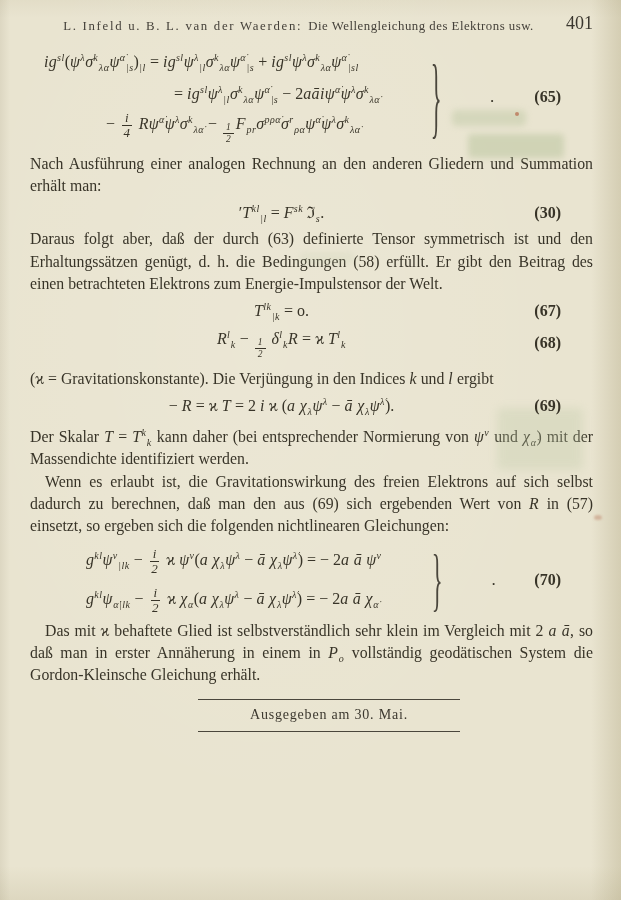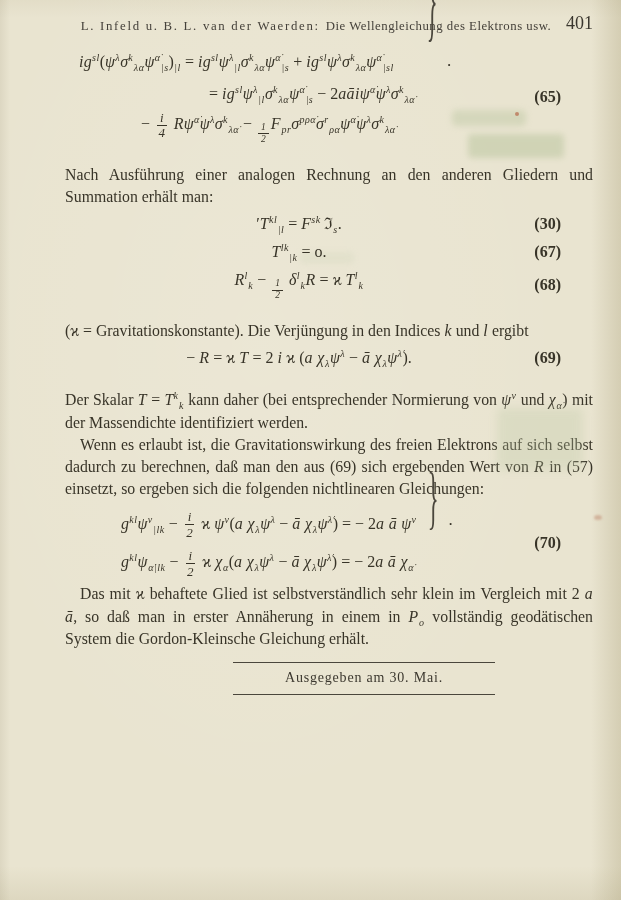--- a/index.html
+++ b/index.html
@@ -10,21 +10,20 @@
   }
   .page{
     position:absolute;inset:0;
     background:
       radial-gradient(ellipse at 42% 38%, rgba(255,255,255,0.10), rgba(0,0,0,0) 62%),
       linear-gradient(to right, rgba(110,100,70,0.10) 0px, rgba(0,0,0,0) 10px),
       linear-gradient(to left, rgba(150,138,92,0.25) 0px, rgba(0,0,0,0) 30px),
       linear-gradient(to top, rgba(150,138,92,0.14) 0px, rgba(0,0,0,0) 34px),
       linear-gradient(to bottom, rgba(150,138,92,0.08) 0px, rgba(0,0,0,0) 18px),
       #e9e4d0;
-    padding-left: 35px;
   }
   
   .ghost{position:absolute;border-radius:4px;}
   .g1{left:452px;top:110px;width:74px;height:16px;background:#b6c39c;opacity:.40;filter:blur(3px);}
   .g2{left:468px;top:134px;width:96px;height:24px;background:#b2c096;opacity:.45;filter:blur(3px);}
   .g3{left:497px;top:408px;width:86px;height:62px;background:#bcc8a4;opacity:.30;filter:blur(5px);}
   .g4{left:300px;top:252px;width:54px;height:12px;background:#c2cdae;opacity:.20;filter:blur(3px);}
   .speck{position:absolute;border-radius:50%;}
   .s1{left:515px;top:112px;width:4px;height:4px;background:#b05535;opacity:.6;}
   .s2{left:594px;top:515px;width:8px;height:5px;background:#c08a70;opacity:.5;filter:blur(1px);}
@@ -33,41 +32,41 @@
   .header{position:relative;padding-top:19px;font-size:12.8px;color:#45413a;}
   .header-center{text-align:center;padding:0 64px 0 40px;white-space:nowrap;}
   .authors{letter-spacing:1.7px;margin-right:6px;}
   .header-rest{letter-spacing:0.5px;}
   .page-number{position:absolute;right:28px;top:13px;font-size:18px;color:#3a362e;}
 
   
   .content{padding:10px 28px 0 30px;font-size:15.8px;line-height:22.2px;text-align:justify;}
   p{margin:0;}
   .indent{text-indent:15px;}
-  .mt2{margin-top:19px;} .mt3{margin-top:3px;} .mt4{margin-top:4px;} .mt5{margin-top:5px;}
+  .mt2{margin-top:8px;} .mt3{margin-top:3px;} .mt4{margin-top:4px;} .mt5{margin-top:5px;}
 
   sup{font-size:10px;vertical-align:6px;line-height:0;font-style:italic;letter-spacing:0.5px;}
   sub{font-size:10px;vertical-align:-4px;line-height:0;font-style:italic;margin-left:0.5px;letter-spacing:0.5px;}
   i{letter-spacing:0.3px;}
 
   
   fr,hf{display:inline-flex;flex-direction:column;align-items:center;vertical-align:middle;
         line-height:1.05;text-align:center;font-style:italic;}
   fr{font-size:13px;margin:0 3px;}
   hf{font-size:9.5px;margin:0 2px;vertical-align:-1px;}
   fn{display:block;border-bottom:1px solid currentColor;padding:0 3px 0.5px;}
   fd{display:block;padding-top:0.5px;}
 
   
   .eq{position:relative;margin:4px 0 2px;font-size:16px;}
   .eq-num{position:absolute;right:32px;top:50%;transform:translateY(-50%);font-size:16px;font-style:normal;color:#383428;font-weight:bold;}
   .eq-center{text-align:center;padding-right:60px;line-height:24px;}
   .eq-single{margin:4px 0 2px;}
 
-  .eq-multi-wrap{display:flex;}
+  .eq-multi-wrap{display:flex;align-items:center;gap:39px;}
   .eq65{margin:6px 0 4px;}
   .eq65 .eq-multi-wrap{padding-left:14px;}
   .eq65 .l1{line-height:23px;}
   .eq65 .l2{margin:9px 0 0 130px;line-height:23px;}
   .eq65 .l3{margin:4px 0 0 62px;line-height:30px;}
   .eq70{margin:8px 0 4px;}
   .eq70 .eq-multi-wrap{padding-left:56px;}
   .eq70 .l1{line-height:30px;}
   .eq70 .l2{margin-top:8px;line-height:30px;}
 
@@ -123,20 +122,21 @@
       <span class="eq-num">(65)</span>
     </div>
 
     <p class="mt2">Nach Ausführung einer analogen Rechnung an den anderen Gliedern und Summation erhält man:</p>
 
     <div class="eq eq-single">
       <div class="eq-center">′<i>T<sup>kl</sup><sub>|l</sub></i> = <i>F<sup>sk</sup></i> ℑ<sub>s</sub>.</div>
       <span class="eq-num">(30)</span>
     </div>
 
+    <p class="mt3">Daraus folgt aber, daß der durch (63) definierte Tensor symmetrisch ist und den Erhaltungssätzen genügt, d.&nbsp;h. die Bedingungen (58) erfüllt. Er gibt den Beitrag des einen betrachteten Elektrons zum Energie-Impulstensor der Welt.</p>
 
     <div class="eq eq-single">
       <div class="eq-center"><i>T<sup>lk</sup><sub>|k</sub></i> = o.</div>
       <span class="eq-num">(67)</span>
     </div>
 
 
     <div class="eq eq-single">
       <div class="eq-center"><i>R<sup>l</sup><sub>k</sub></i> − <hf>
             <fn>1</fn>

